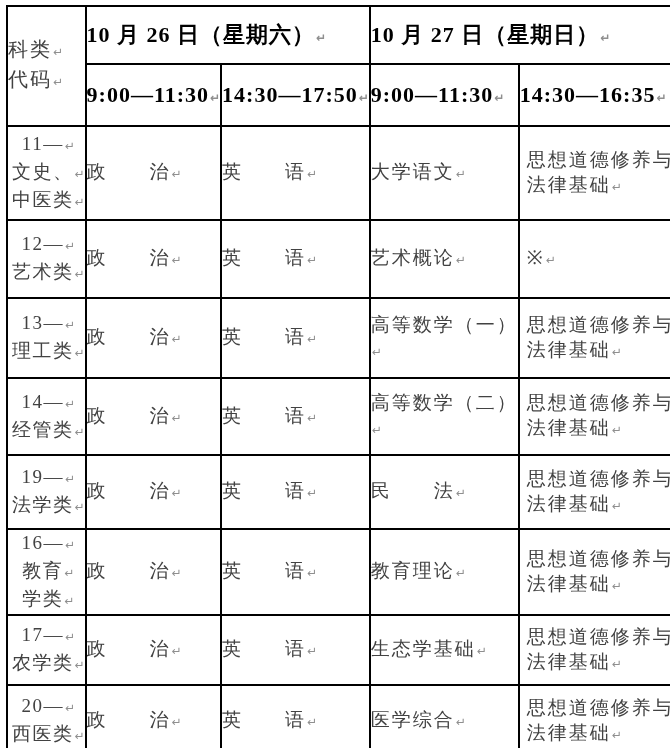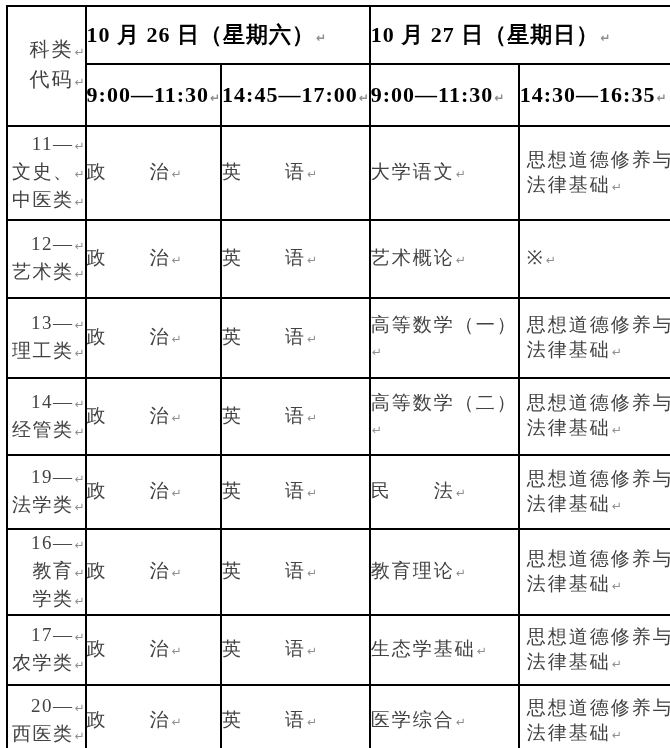--- a/index.html
+++ b/index.html
@@ -26,30 +26,30 @@
   tbody tr:nth-child(2){height:78px}
   tbody tr:nth-child(3){height:80px}
   tbody tr:nth-child(4){height:77px}
   tbody tr:nth-child(5){height:74px}
   tbody tr:nth-child(6){height:75px}
   tbody tr:nth-child(7){height:70px}
   tbody tr:nth-child(8){height:72px}
   .ln{display:block;white-space:nowrap;}
   .cat-head{
     font-weight:normal;font-size:20px;color:#414141;
-    letter-spacing:2px;text-align:right;
+    letter-spacing:2px;text-align:left;
   }
   .cat-head .ln{line-height:27px;}
   th.day,th.time{
     font-weight:bold;font-size:22px;color:#000000;
     letter-spacing:1px;text-align:left;
   }
   td{font-size:19px;color:#424242;}
   td .ln{line-height:25px;}
-  td.cat{text-align:right;padding-left:4px;letter-spacing:1.5px;}
+  td.cat{text-align:center;padding-left:4px;letter-spacing:1.5px;}
   td.pol,td.eng,td.subj{text-align:left;letter-spacing:2px;}
   td.moral{text-align:left;padding-left:7px;letter-spacing:2px;}
   .pm{
     font-size:12px;color:#8f8f8f;letter-spacing:0;
     margin-left:1px;font-family:"DejaVu Sans",sans-serif;
   }
   .gu{border-bottom:4px double #3a66cc;padding-bottom:14px;}
 </style>
 </head>
 <body>
@@ -74,21 +74,21 @@
           </th>
           <th class="day" colspan="2">
             <span class="ln"><span class="tx">10 月 27 日（星期日）</span><span class="pm">↵</span></span>
           </th>
         </tr>
         <tr>
           <th class="time">
             <span class="ln"><span class="tx">9:00—11:30</span><span class="pm">↵</span></span>
           </th>
           <th class="time">
-            <span class="ln"><span class="tx">14:45—17:00</span><span class="pm">↵</span></span>
+            <span class="ln"><span class="tx">14:30—17:50</span><span class="pm">↵</span></span>
           </th>
           <th class="time">
             <span class="ln"><span class="tx">9:00—11:30</span><span class="pm">↵</span></span>
           </th>
           <th class="time">
             <span class="ln"><span class="tx">14:30—16:35</span><span class="pm">↵</span></span>
           </th>
         </tr>
       </thead>
     <tbody>

